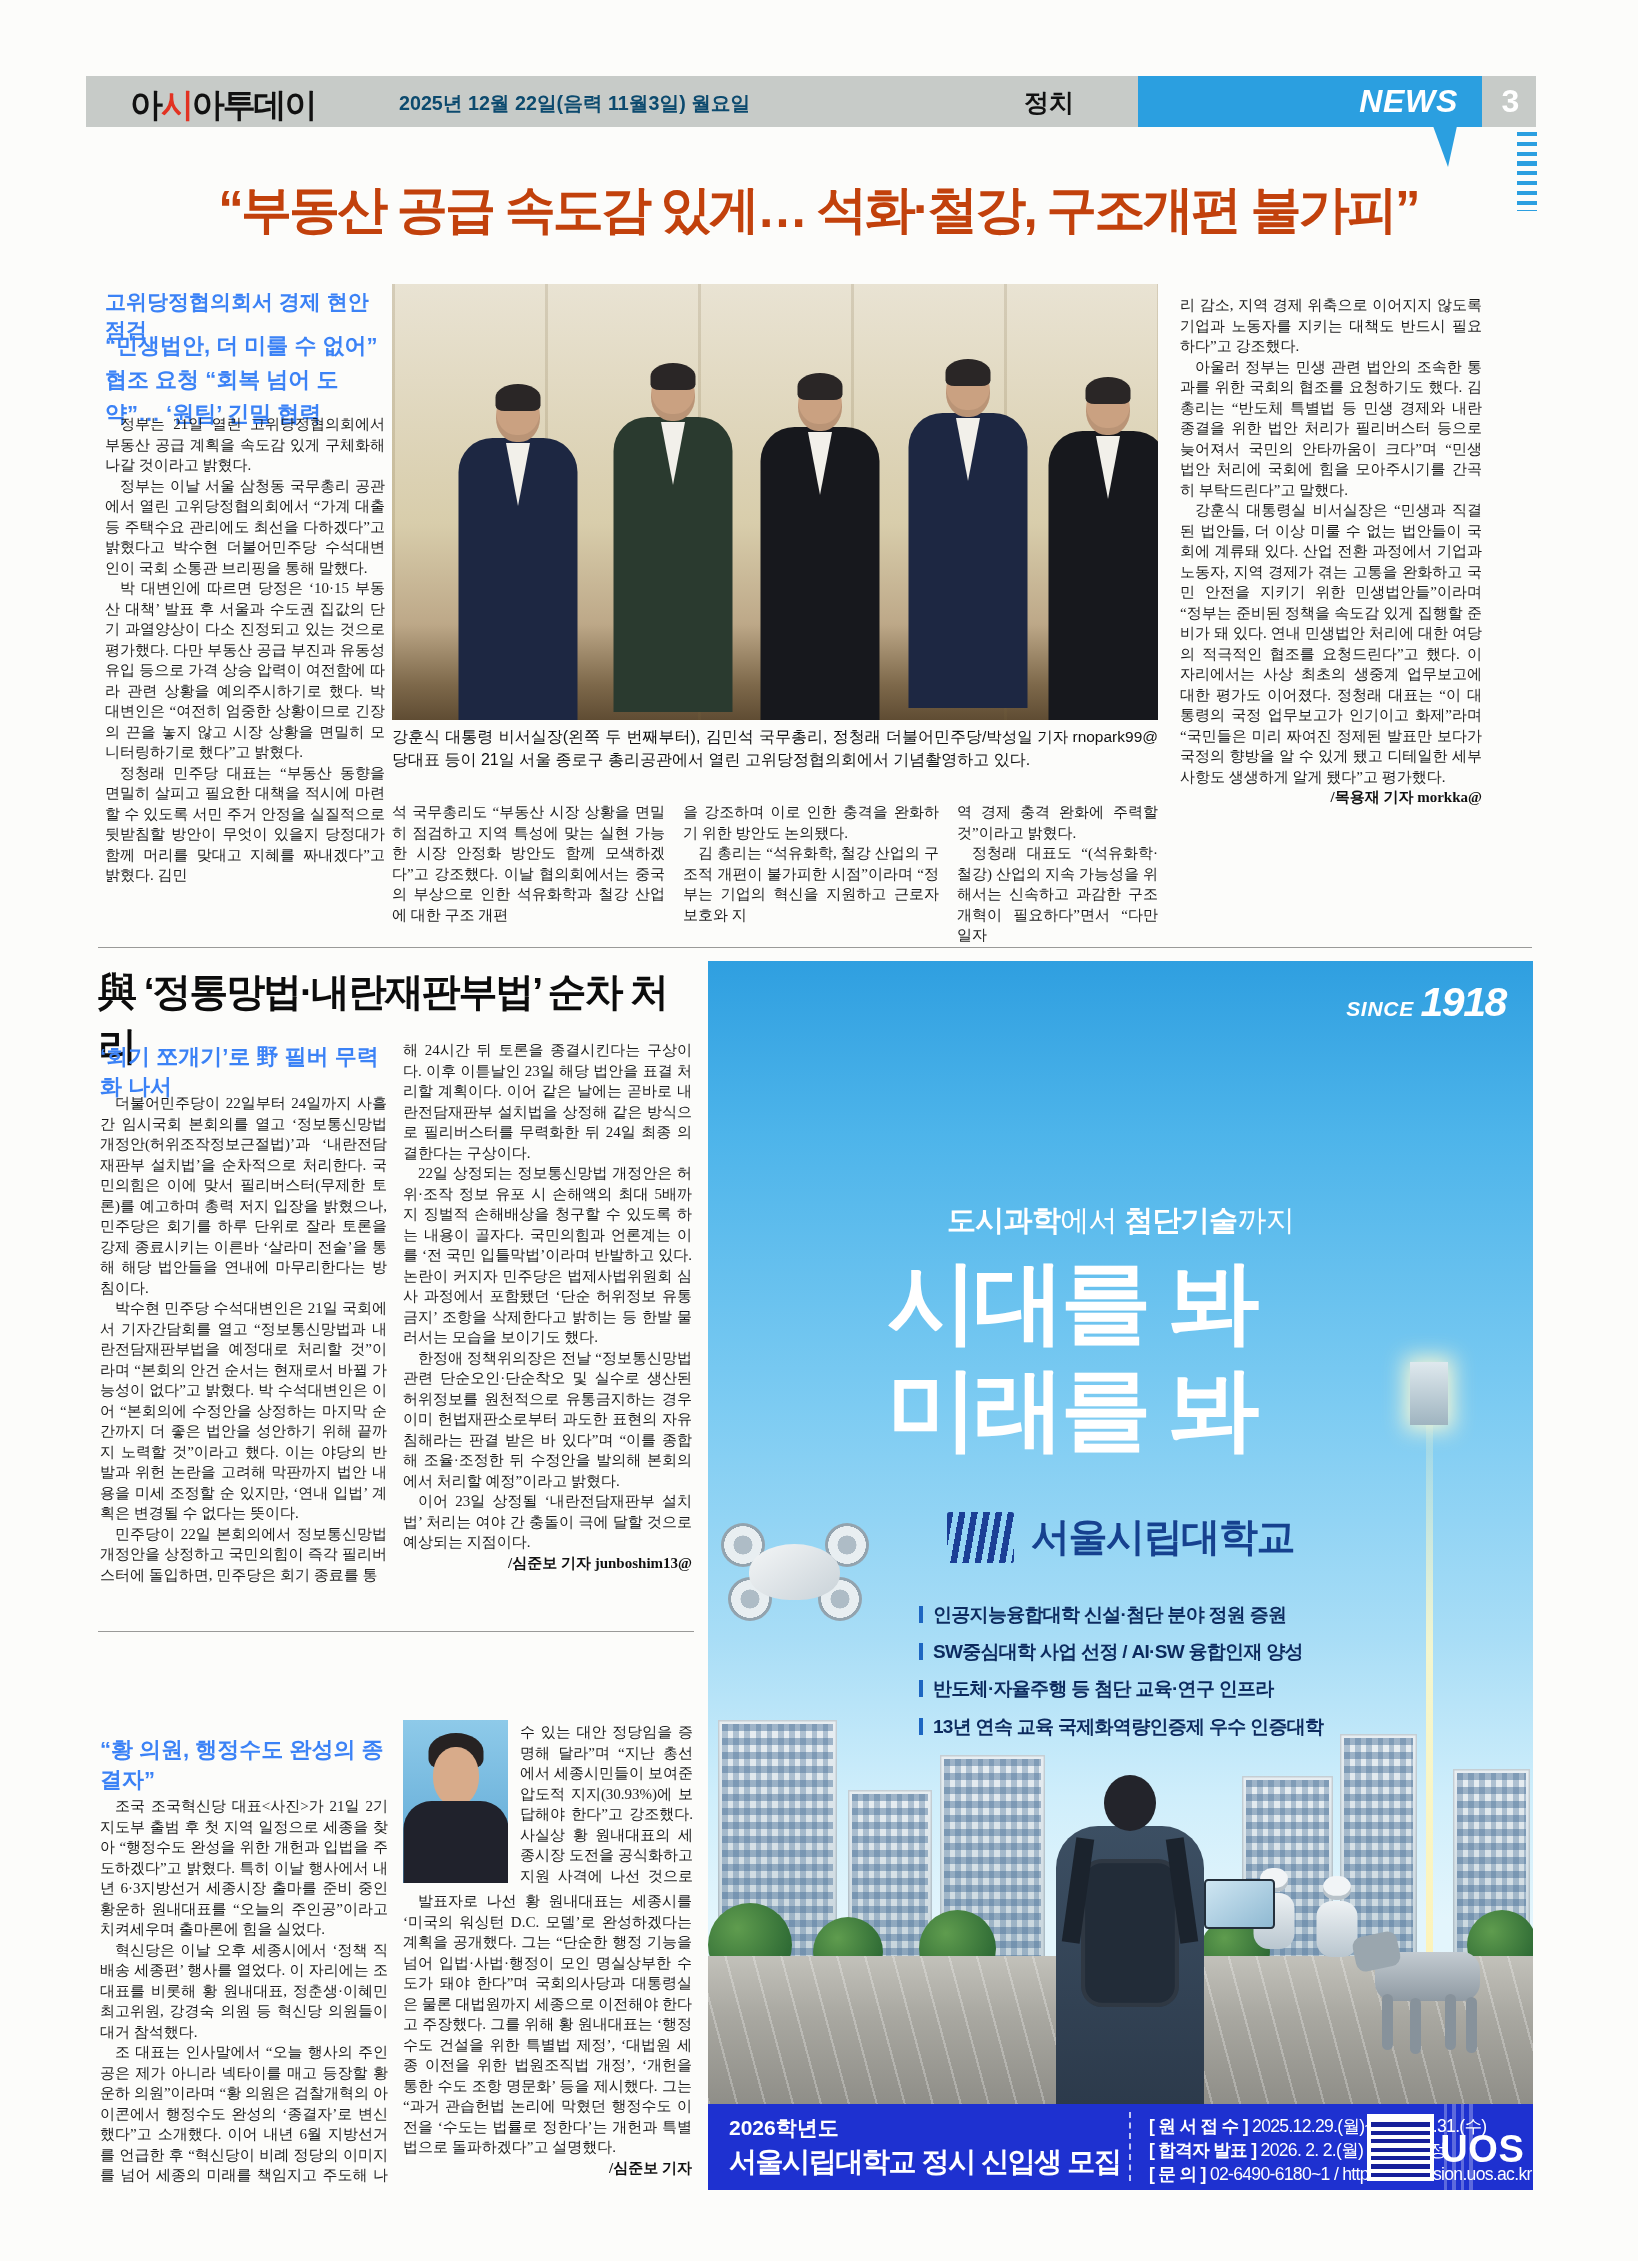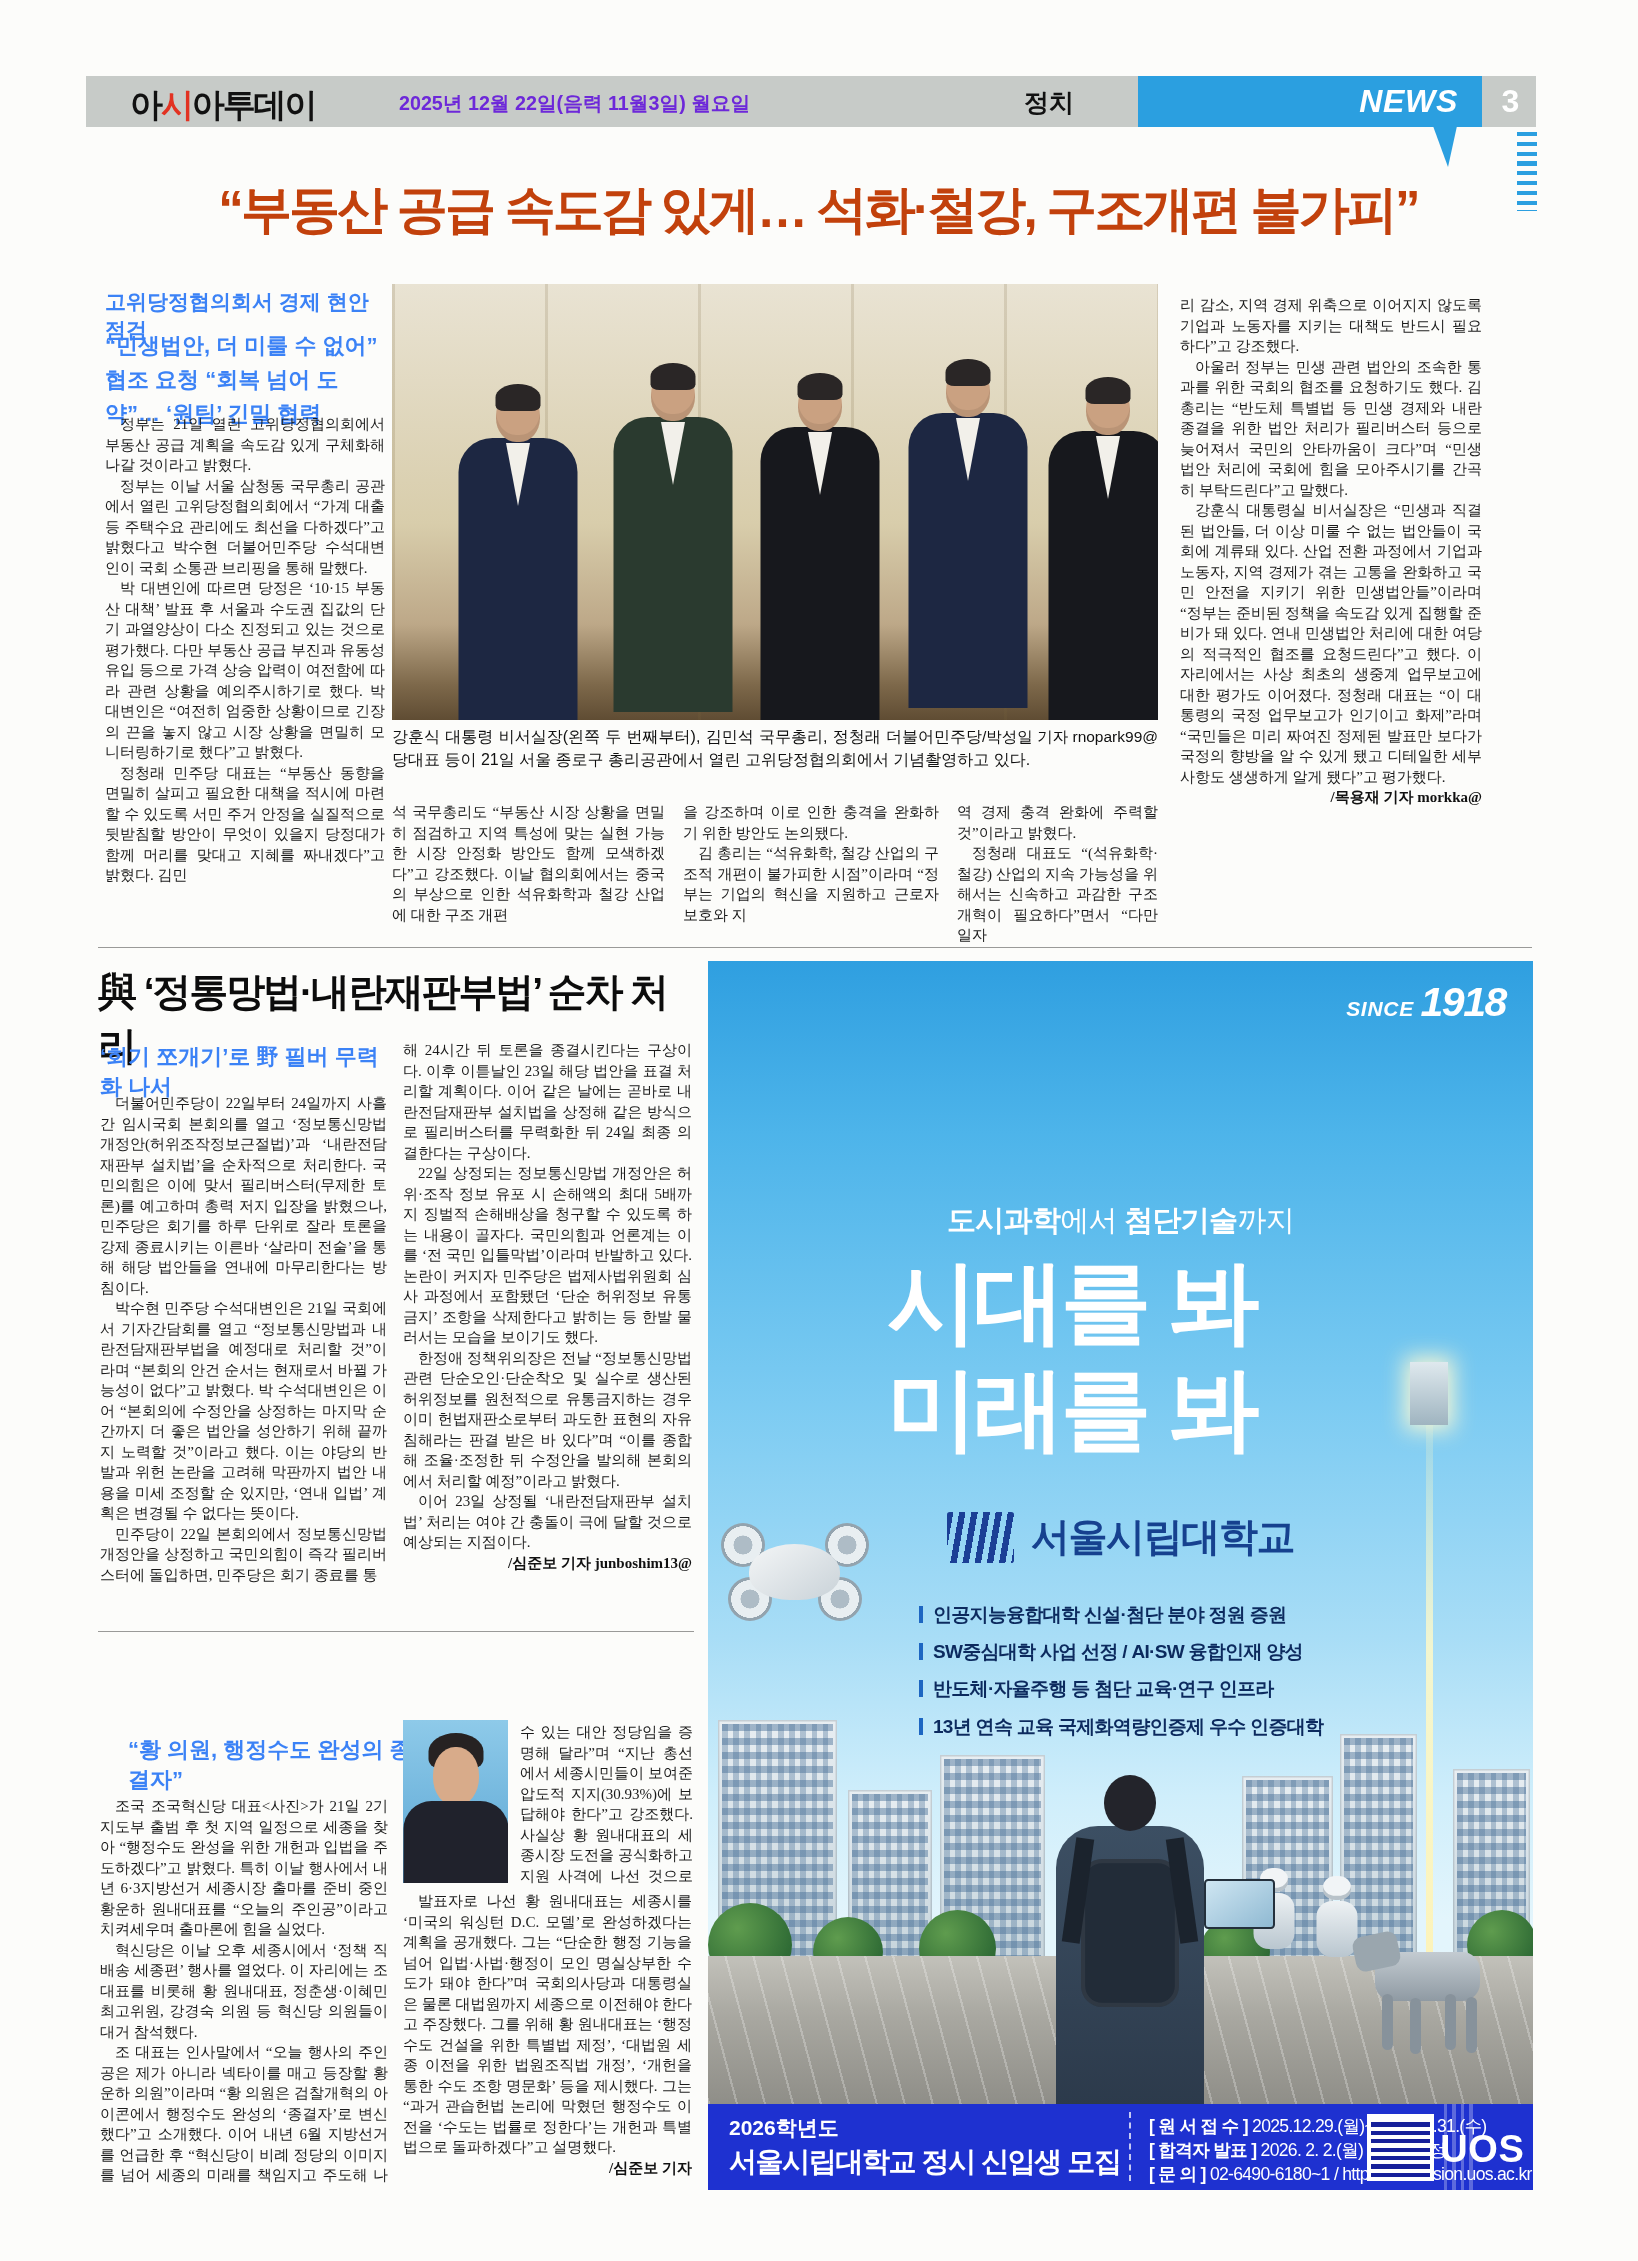--- a/index.html
+++ b/index.html
@@ -1,21 +1,21 @@
 <!DOCTYPE html>
 <html style="font-size:11.2px"><head>
 <meta charset="utf-8">
 <style>
   html,body{margin:0;padding:0;background:#e9e9e7;}
   #page{position:relative;width:1639px;height:2261px;background:#fcfcfa;font-family:"Liberation Serif",serif;color:#151515;overflow:hidden;}
   
   .header-bar{position:absolute;left:86px;top:76px;width:1405px;height:51px;background:#c7cbc8;}
   .masthead{position:absolute;left:44px;top:7px;font-family:"Liberation Sans",sans-serif;font-weight:900;font-size:33px;letter-spacing:-2.1px;color:#111;}
   .masthead .red{color:#e23222;}
-  .header-date{position:absolute;left:313px;top:14px;font-family:"Liberation Sans",sans-serif;font-weight:700;font-size:19.7px;color:#6d28d9;}
+  .header-date{position:absolute;left:313px;top:14px;font-family:"Liberation Sans",sans-serif;font-weight:700;font-size:19.7px;color:#0c4a6e;}
   .header-section{position:absolute;left:938px;top:9.8px;font-family:"Liberation Sans",sans-serif;font-weight:900;font-size:25px;color:#111;}
   .news-box{position:absolute;left:1138px;top:76px;width:344px;height:51px;background:#2b9fe0;display:flex;align-items:center;justify-content:flex-end;padding-right:24px;box-sizing:border-box;}
   .news-box span{font-family:"Liberation Sans",sans-serif;font-style:italic;font-weight:800;font-size:32px;color:#fff;letter-spacing:0.7px;text-align:center;}
   .page-num-box{position:absolute;left:1485px;top:76px;width:51px;height:51px;background:#c7cbc8;display:flex;align-items:center;justify-content:center;}
   .page-num-box span{font-family:"Liberation Sans",sans-serif;font-weight:800;font-size:32px;color:#fff;}
   .news-pointer{position:absolute;left:1433px;top:126px;width:0;height:0;border-left:15.5px solid transparent;border-right:9.8px solid transparent;border-top:41px solid #2b9fe0;}
   .edge-stripes{position:absolute;left:1517px;top:132px;width:19.7px;height:79px;background:repeating-linear-gradient(180deg,#2b9fe0 0 4.2px,transparent 4.2px 9.8px);}
   
   .headline1{position:absolute;left:84px;top:176px;width:1468px;text-align:center;font-family:"Liberation Sans",sans-serif;font-weight:900;font-size:51px;letter-spacing:-2.8px;color:#c2410c;}
   
@@ -43,21 +43,21 @@
   .a1-col4{left:957px;top:802px;width:201px;height:140px;}
   .a1-colR{left:1180px;top:295px;width:302px;height:650px;}
   
   .divider{position:absolute;height:1.4px;background:#9a9a98;}
   
   .headline2{position:absolute;left:98px;top:965px;width:597px;font-family:"Liberation Sans",sans-serif;font-weight:900;font-size:39px;letter-spacing:-2.1px;color:#0c0c0c;}
   .a2-sub{position:absolute;left:100px;top:1042px;width:284px;font-size:22px;}
   .a2-col1{left:100px;top:1093px;width:287px;height:531px;}
   .a2-col2{left:403px;top:1040px;width:289px;height:584px;}
   .headline3{position:absolute;left:98px;top:1652px;width:597px;font-family:"Liberation Sans",sans-serif;font-weight:900;font-size:39px;letter-spacing:-2.1px;color:#0c0c0c;}
-  .a3-sub{position:absolute;left:100px;top:1735px;width:287px;font-size:22px;margin-left:28px;}
+  .a3-sub{position:absolute;left:100px;top:1735px;width:287px;font-size:22px;}
   .a3-col1{left:100px;top:1796px;width:288px;height:393px;}
   .photo2{position:absolute;left:403px;top:1720px;width:105px;height:163px;overflow:hidden;background:linear-gradient(180deg,#8ecae9 0%,#6fb4dc 60%,#4f93c4 100%);}
   .photo2 .p2hair{position:absolute;left:50%;transform:translateX(-50%);top:12.6px;width:55px;height:37px;border-radius:50% 50% 30% 30%;background:#262222;}
   .photo2 .p2face{position:absolute;left:50%;transform:translateX(-50%);top:27px;width:46px;height:59px;border-radius:48%;background:#d8ab8a;}
   .photo2 .p2suit{position:absolute;left:50%;transform:translateX(-50%);top:81px;width:105px;height:84px;border-radius:28px 28px 0 0;background:#20222c;}
   .a3-col2a{left:520px;top:1722px;width:173px;height:163px;}
   .a3-col2b{left:403px;top:1891px;width:289px;height:298px;}
   
   .ad{position:absolute;left:708px;top:961px;width:825px;height:1229px;overflow:hidden;background:linear-gradient(180deg,#2f9fe0 0%,#4db4ea 14%,#7ccbf2 36%,#a8ddf6 55%,#cfeefb 68%,#e3f5fc 78%);font-family:"Liberation Sans",sans-serif;}
   .ad-since{position:absolute;right:27px;top:18px;color:#fff;font-style:italic;font-weight:800;font-size:21px;letter-spacing:0.7px;}

